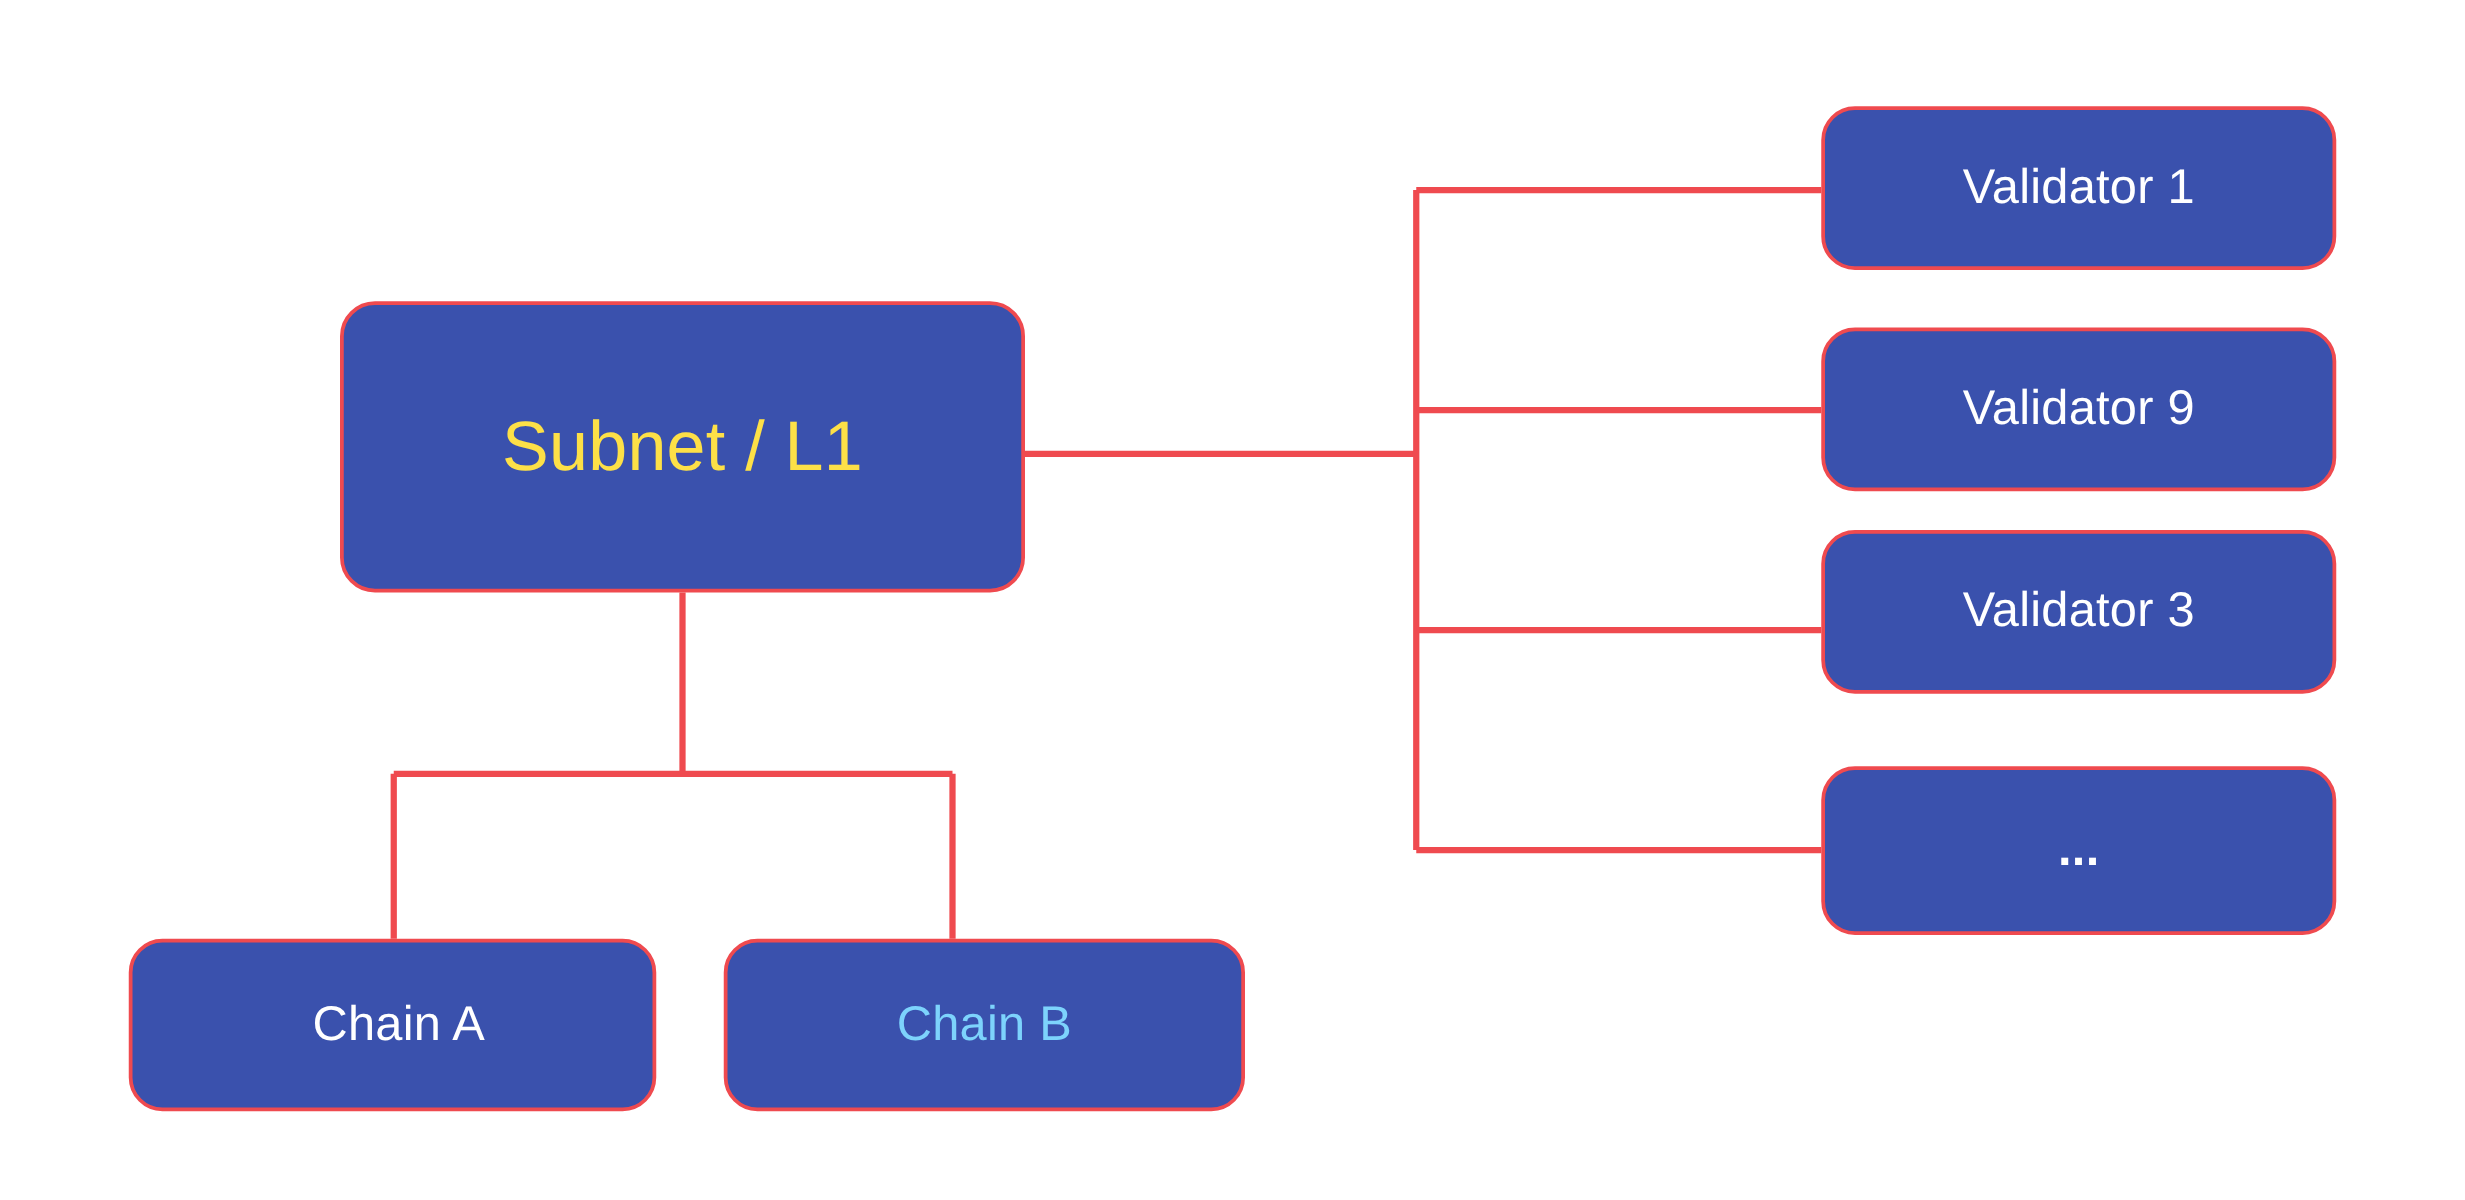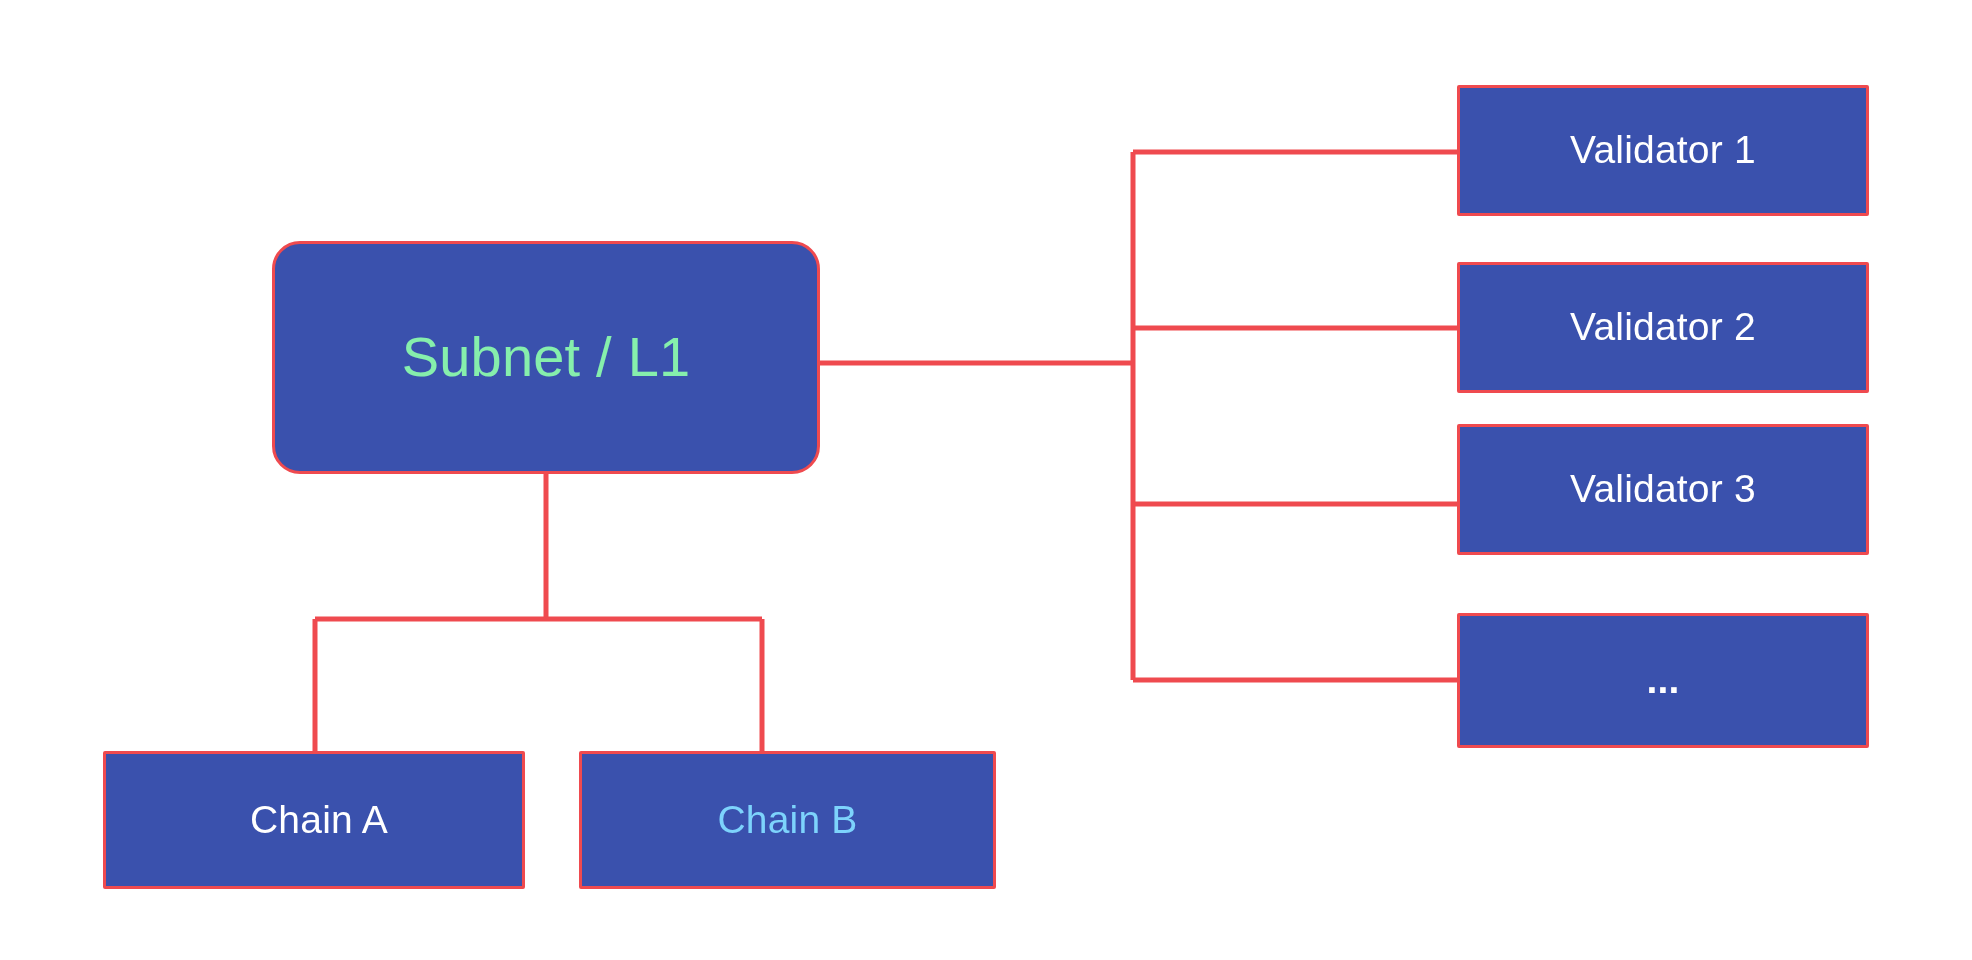--- a/index.html
+++ b/index.html
@@ -26,21 +26,21 @@
     pointer-events: none;
   }
   .node {
     position: absolute;
     box-sizing: border-box;
     display: flex;
     align-items: center;
     justify-content: center;
     text-align: center;
     color: #ffffff;
-    border-radius: 2px;
+    border-radius: 27px;
     border-style: solid;
     border-width: 3px;
     z-index: 2;
     letter-spacing: 0.2px;
     line-height: 1.05;
   }
   .node-label {
     display: block;
     white-space: pre;
   }
@@ -118,38 +118,38 @@
 
       <path d="M 546 474 L 546 619"></path>
 
       <path d="M 315 619 L 762 619"></path>
 
       <path d="M 315 619 L 315 751"></path>
       <path d="M 762 619 L 762 751"></path>
     </g>
   </svg>
 
-  <div class="node" id="node-root" style="background: rgb(58, 81, 173); border-color: rgb(239, 74, 79); color: #86efac;">
+  <div class="node" id="node-root" style="background: rgb(58, 81, 173); border-color: rgb(239, 74, 79); color: #fde047;">
     <span class="node-label">Subnet / L1</span>
   </div>
 
   <div class="node" id="node-chain-a" style="background: rgb(58, 81, 173); border-color: rgb(239, 74, 79); color: rgb(255, 255, 255); padding-left: 10px;">
     <span class="node-label">Chain A</span>
   </div>
 
   <div class="node" id="node-chain-b" style="background: rgb(58, 81, 173); border-color: rgb(239, 74, 79); color: #7dd3fc;">
     <span class="node-label">Chain B</span>
   </div>
 
   <div class="node" id="node-validator-1" style="background: rgb(58, 81, 173); border-color: rgb(239, 74, 79); color: rgb(255, 255, 255);">
     <span class="node-label">Validator 1</span>
   </div>
 
   <div class="node" id="node-validator-2" style="background: rgb(58, 81, 173); border-color: rgb(239, 74, 79); color: rgb(255, 255, 255);">
-    <span class="node-label">Validator 2</span>
+    <span class="node-label">Validator 9</span>
   </div>
 
   <div class="node" id="node-validator-3" style="background: rgb(58, 81, 173); border-color: rgb(239, 74, 79); color: rgb(255, 255, 255);">
     <span class="node-label">Validator 3</span>
   </div>
 
   <div class="node" id="node-validator-more" style="background: rgb(58, 81, 173); border-color: rgb(239, 74, 79); color: rgb(255, 255, 255);">
     <span class="node-label">...</span>
   </div>
 

